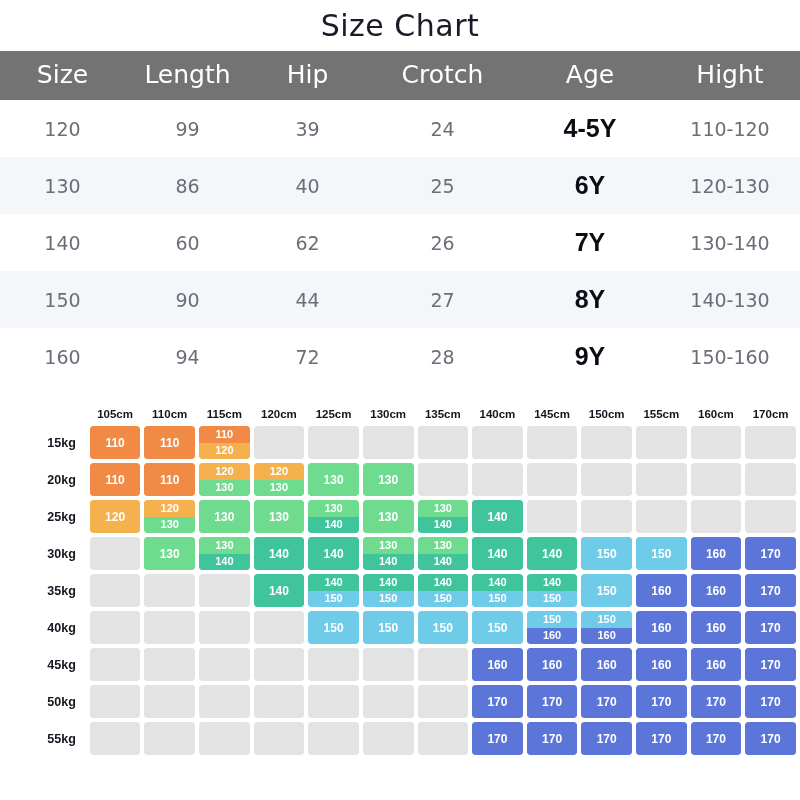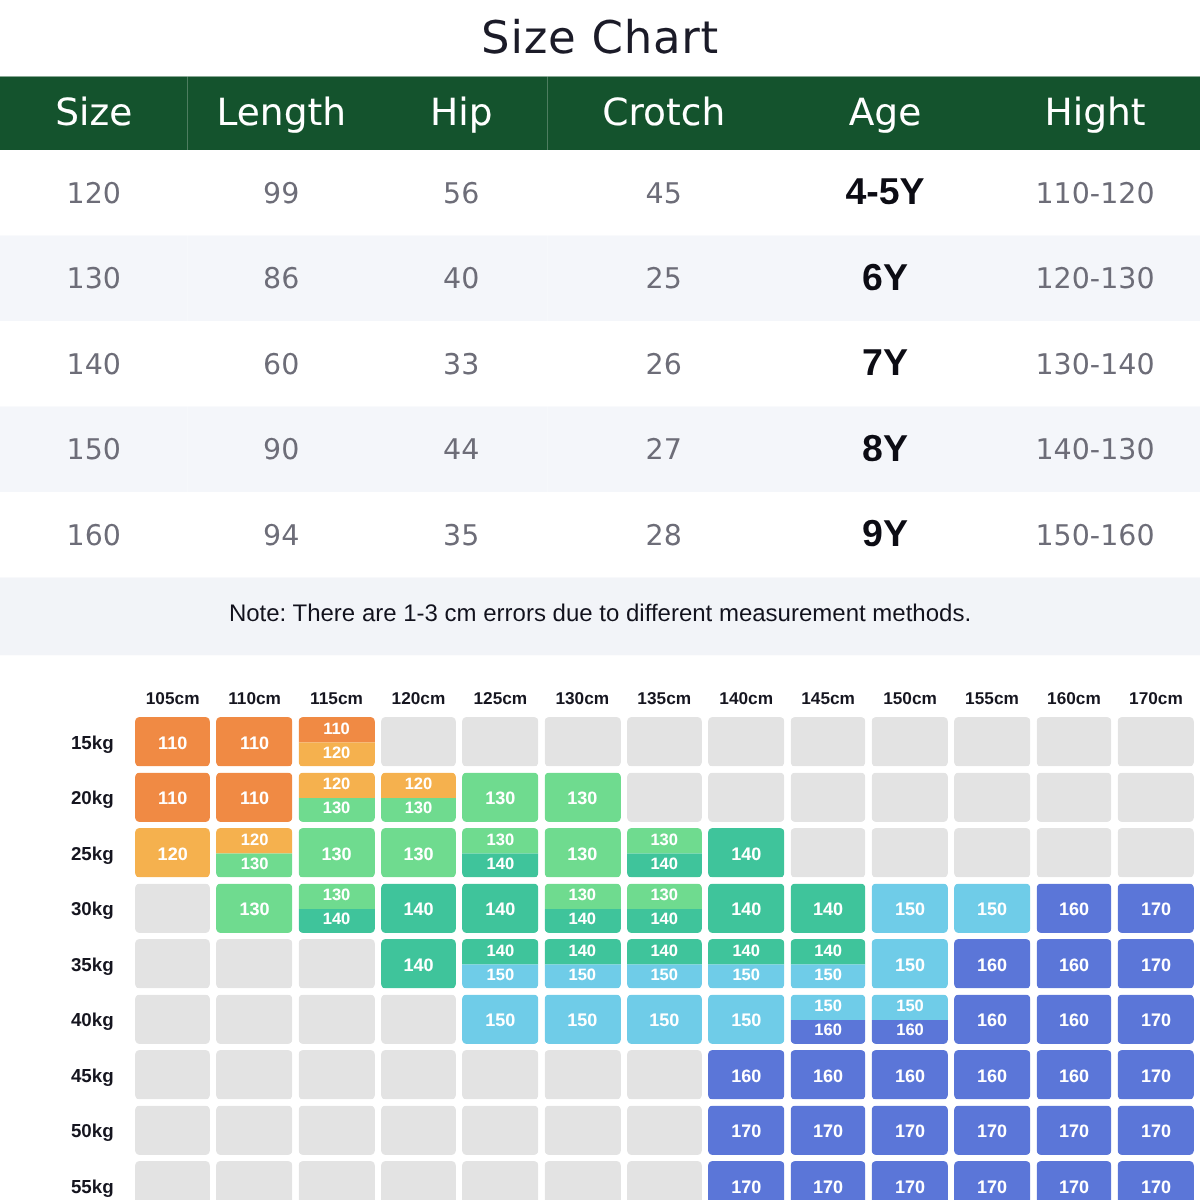--- a/index.html
+++ b/index.html
@@ -33,21 +33,21 @@
     letter-spacing: 0.5px;
     padding: 4px 0 8px 0;
     font-family: "DejaVu Sans", sans-serif;
   }
   table.size-table {
     width: 800px;
     border-collapse: collapse;
     table-layout: fixed;
   }
   table.size-table th {
-    background: #14532d;
+    background: #737373;
     color: #ffffff;
     font-size: 25px;
     font-weight: 400;
     padding: 9px 0 11px 0;
     text-align: center;
     font-family: "DejaVu Sans", sans-serif;
   }
   table.size-table td {
     text-align: center;
     font-size: 19px;
@@ -169,63 +169,60 @@
           <th>Hip</th>
           <th>Crotch</th>
           <th>Age</th>
           <th>Hight</th>
         </tr>
       </thead>
       <tbody>
         <tr class="row-odd">
           <td>120</td>
           <td>99</td>
-          <td>56</td>
-          <td>45</td>
+          <td>39</td>
+          <td>24</td>
           <td class="age-cell">4-5Y</td>
           <td>110-120</td>
         </tr>
         <tr class="row-even">
           <td>130</td>
           <td>86</td>
           <td>40</td>
           <td>25</td>
           <td class="age-cell">6Y</td>
           <td>120-130</td>
         </tr>
         <tr class="row-odd">
           <td>140</td>
           <td>60</td>
-          <td>33</td>
+          <td>62</td>
           <td>26</td>
           <td class="age-cell">7Y</td>
           <td>130-140</td>
         </tr>
         <tr class="row-even">
           <td>150</td>
           <td>90</td>
           <td>44</td>
           <td>27</td>
           <td class="age-cell">8Y</td>
           <td>140-130</td>
         </tr>
         <tr class="row-odd">
           <td>160</td>
           <td>94</td>
-          <td>35</td>
+          <td>72</td>
           <td>28</td>
           <td class="age-cell">9Y</td>
           <td>150-160</td>
         </tr>
       </tbody>
     </table>
 
-    <div class="note-bar">
-      <span class="note-text">Note: There are 1-3 cm errors due to different measurement methods.</span>
-    </div>
   </div>
 
   <div class="grid-section">
     <table class="hw-grid" id="hw-grid">
         <thead>
           <tr>
             <th class="corner"></th>
             <th class="col-head">105cm</th>
             <th class="col-head">110cm</th>
             <th class="col-head">115cm</th>

